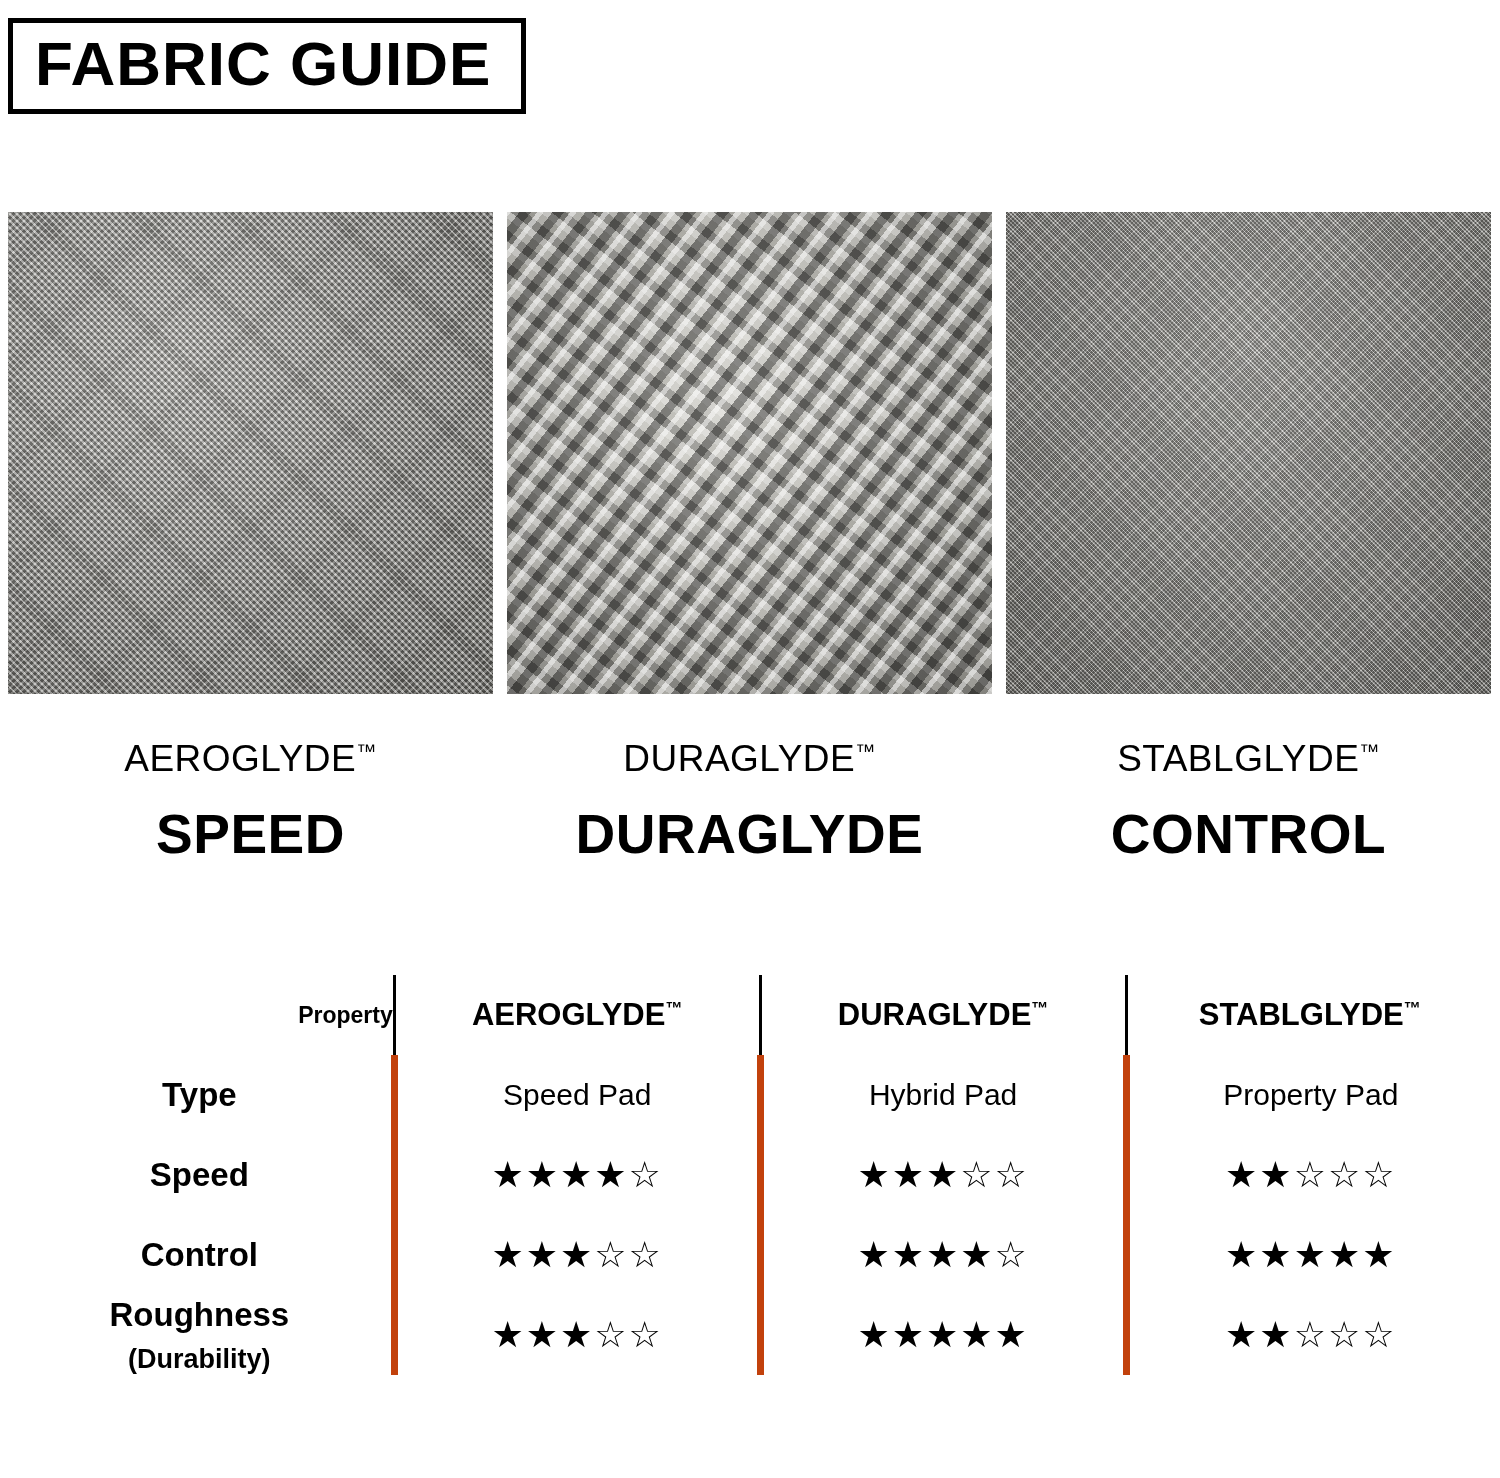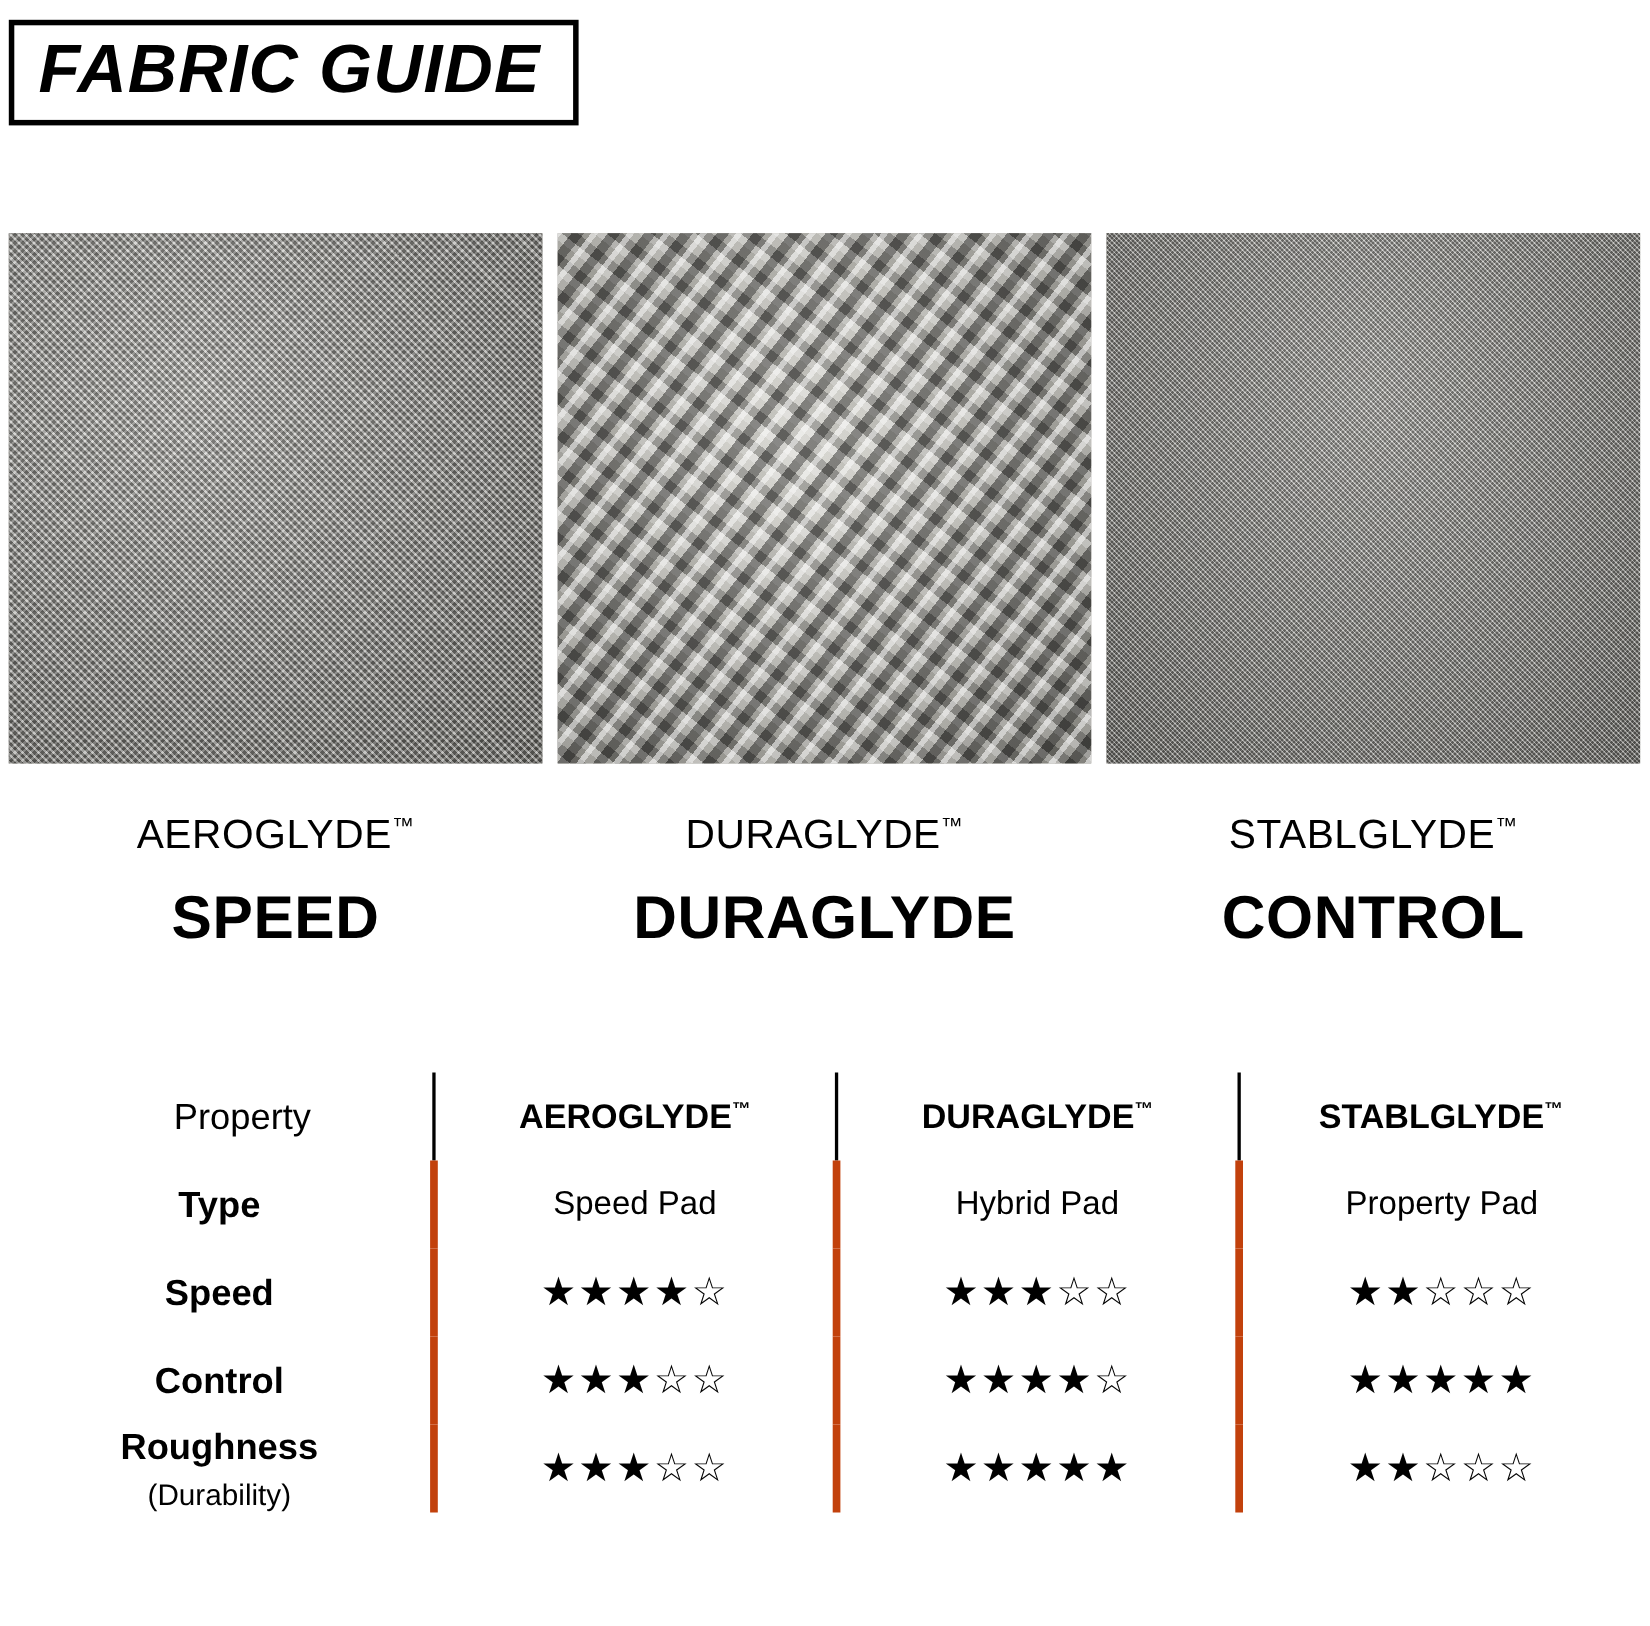--- a/index.html
+++ b/index.html
@@ -17,21 +17,20 @@
   }
 
   
   .title-box {
     position: absolute;
     left: 8px;
     top: 18px;
     border: 5px solid #000;
     padding: 10px 30px 14px 22px;
     box-sizing: border-box;
-    font-style: italic;
   }
   .title-text {
     font-size: 62px;
     font-weight: bold;
     letter-spacing: 1px;
     line-height: 1;
     white-space: nowrap;
   }
 
   
@@ -123,21 +122,21 @@
   td.prop-cell {
     text-align: left;
     padding-left: 40px;
     font-size: 33px;
     font-weight: bold;
     height: 80px;
   }
   td.prop-cell .sub {
     display: block;
     font-size: 27px;
-    font-weight: normal;
+    font-weight: bold;
     margin-top: 10px;
   }
   th.head-cell {
     font-size: 31px;
     font-weight: bold;
     height: 80px;
     border-left: 3px solid #000;
     white-space: nowrap;
   }
   th.head-cell .tm {
@@ -194,21 +193,21 @@
 <div class="table-wrap">
   <table class="spec">
     <colgroup>
       <col class="col-prop">
         <col class="col-data">
         <col class="col-data">
         <col class="col-data">
     </colgroup>
     <thead>
       <tr>
-        <th class="prop-cell" style="text-align:center;padding-left:40px;font-size:33px;font-weight:normal;">Property</th>
+        <th class="prop-cell" style="text-align:right;padding-left:40px;font-size:23px;font-weight:bold;">Property</th>
         <th class="head-cell">
           <span>AEROGLYDE</span><span class="tm">™</span>
         </th>
         <th class="head-cell">
           <span>DURAGLYDE</span><span class="tm">™</span>
         </th>
         <th class="head-cell">
           <span>STABLGLYDE</span><span class="tm">™</span>
         </th>
       </tr>

